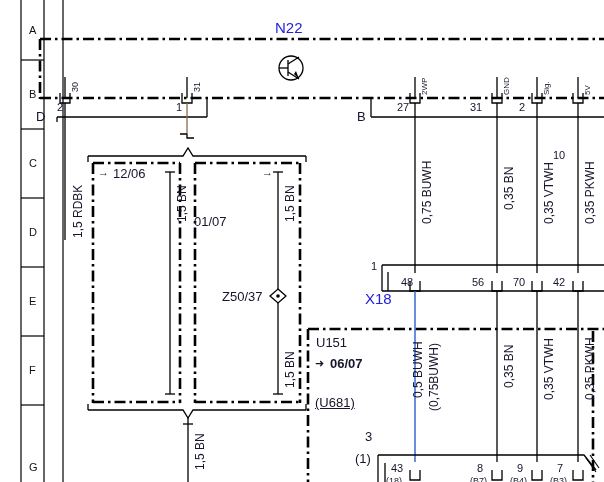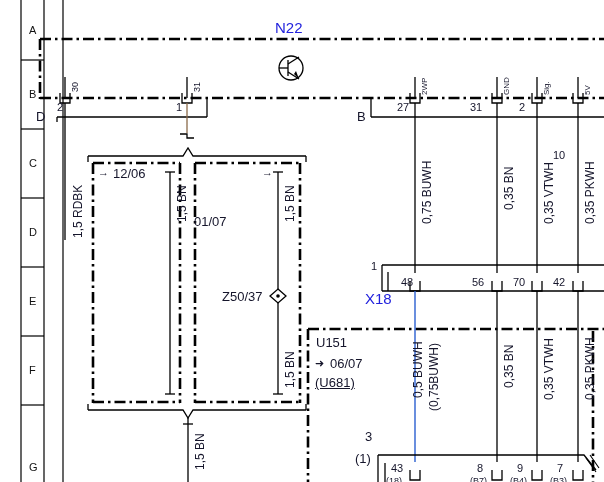--- a/index.html
+++ b/index.html
@@ -274,22 +274,22 @@
 
   <div class="lbl sz11 dark" style="left:371px; top:261px;">1</div>
   <div class="lbl sz11 dark" style="left:401px; top:277px;">48</div>
   <div class="lbl sz11 dark" style="left:472px; top:277px;">56</div>
   <div class="lbl sz11 dark" style="left:513px; top:277px;">70</div>
   <div class="lbl sz11 dark" style="left:553px; top:277px;">42</div>
   <div class="lbl sz15 blue" style="left:365px; top:291px;">X18</div>
 
   <div class="lbl sz13 dark" style="left:316px; top:336px;">U151</div>
   <div class="lbl sz11 dark" style="left:315px; top:358px;">➜</div>
-  <div class="lbl sz13 dark" style="left:330px; top:357px;">06/07</div>
-  <div class="lbl sz13 dark" style="left:315px; top:376px;text-decoration:underline;">(U681)</div>
+  <div class="lbl sz13 dark" style="left:330px; top:357px;font-weight:bold;">06/07</div>
+  <div class="lbl sz13 dark" style="left:315px; top:396px;text-decoration:underline;">(U681)</div>
 
   <div class="lbl sz12 dark vert" style="left:412px; top:398px;">0,5 BUWH</div>
   <div class="lbl sz12 dark vert" style="left:428px; top:411px;">(0,75BUWH)</div>
   <div class="lbl sz12 dark vert" style="left:503px; top:388px;">0,35 BN</div>
   <div class="lbl sz12 dark vert" style="left:543px; top:400px;">0,35 VTWH</div>
   <div class="lbl sz12 dark vert" style="left:584px; top:400px;">0,35 PKWH</div>
 
   <div class="lbl sz13 dark" style="left:365px; top:430px;">3</div>
   <div class="lbl sz13 dark" style="left:355px; top:452px;">(1)</div>
   <div class="lbl sz11 dark" style="left:391px; top:463px;">43</div>

